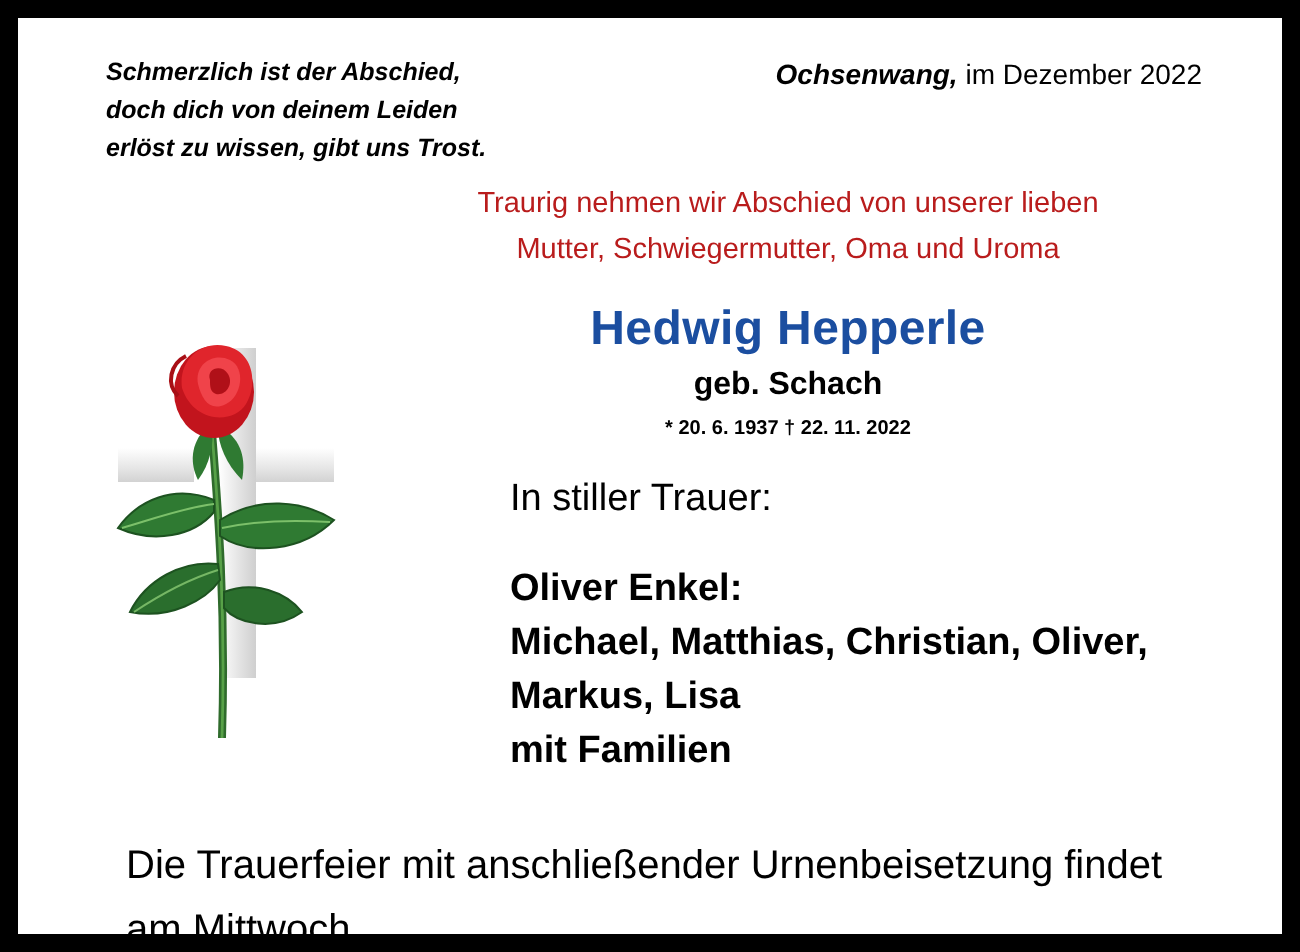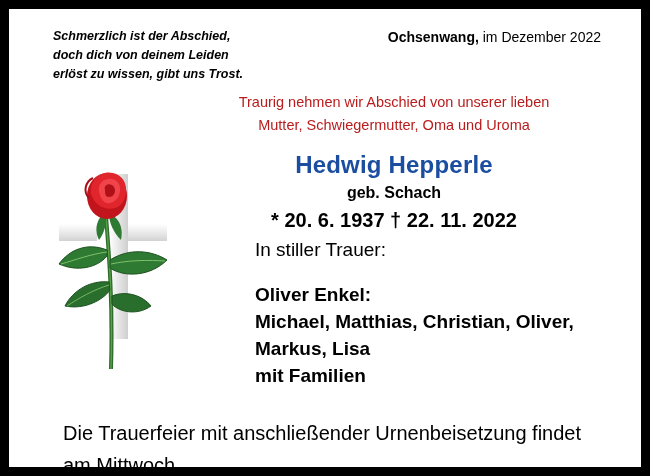--- a/index.html
+++ b/index.html
@@ -43,20 +43,21 @@
   .place-date {
     position: absolute;
     right: 40px;
     top: 20px;
     font-size: 14px;
     color: #000000;
     white-space: nowrap;
   }
   .place-date .place {
     font-weight: bold;
+    font-style: italic;
   }
 
   
   .main-col {
     position: absolute;
     left: 165px;
     top: 82px;
     width: 440px;
     text-align: center;
   }
@@ -74,21 +75,21 @@
     letter-spacing: 0.2px;
   }
   .born-name {
     margin-top: 5px;
     font-size: 16px;
     font-weight: bold;
     color: #000000;
   }
   .dates {
     margin-top: 7px;
-    font-size: 20px;
+    font-size: 10px;
     font-weight: bold;
     color: #000000;
   }
 
   
   .mourners {
     position: absolute;
     left: 246px;
     top: 228px;
     text-align: left;

